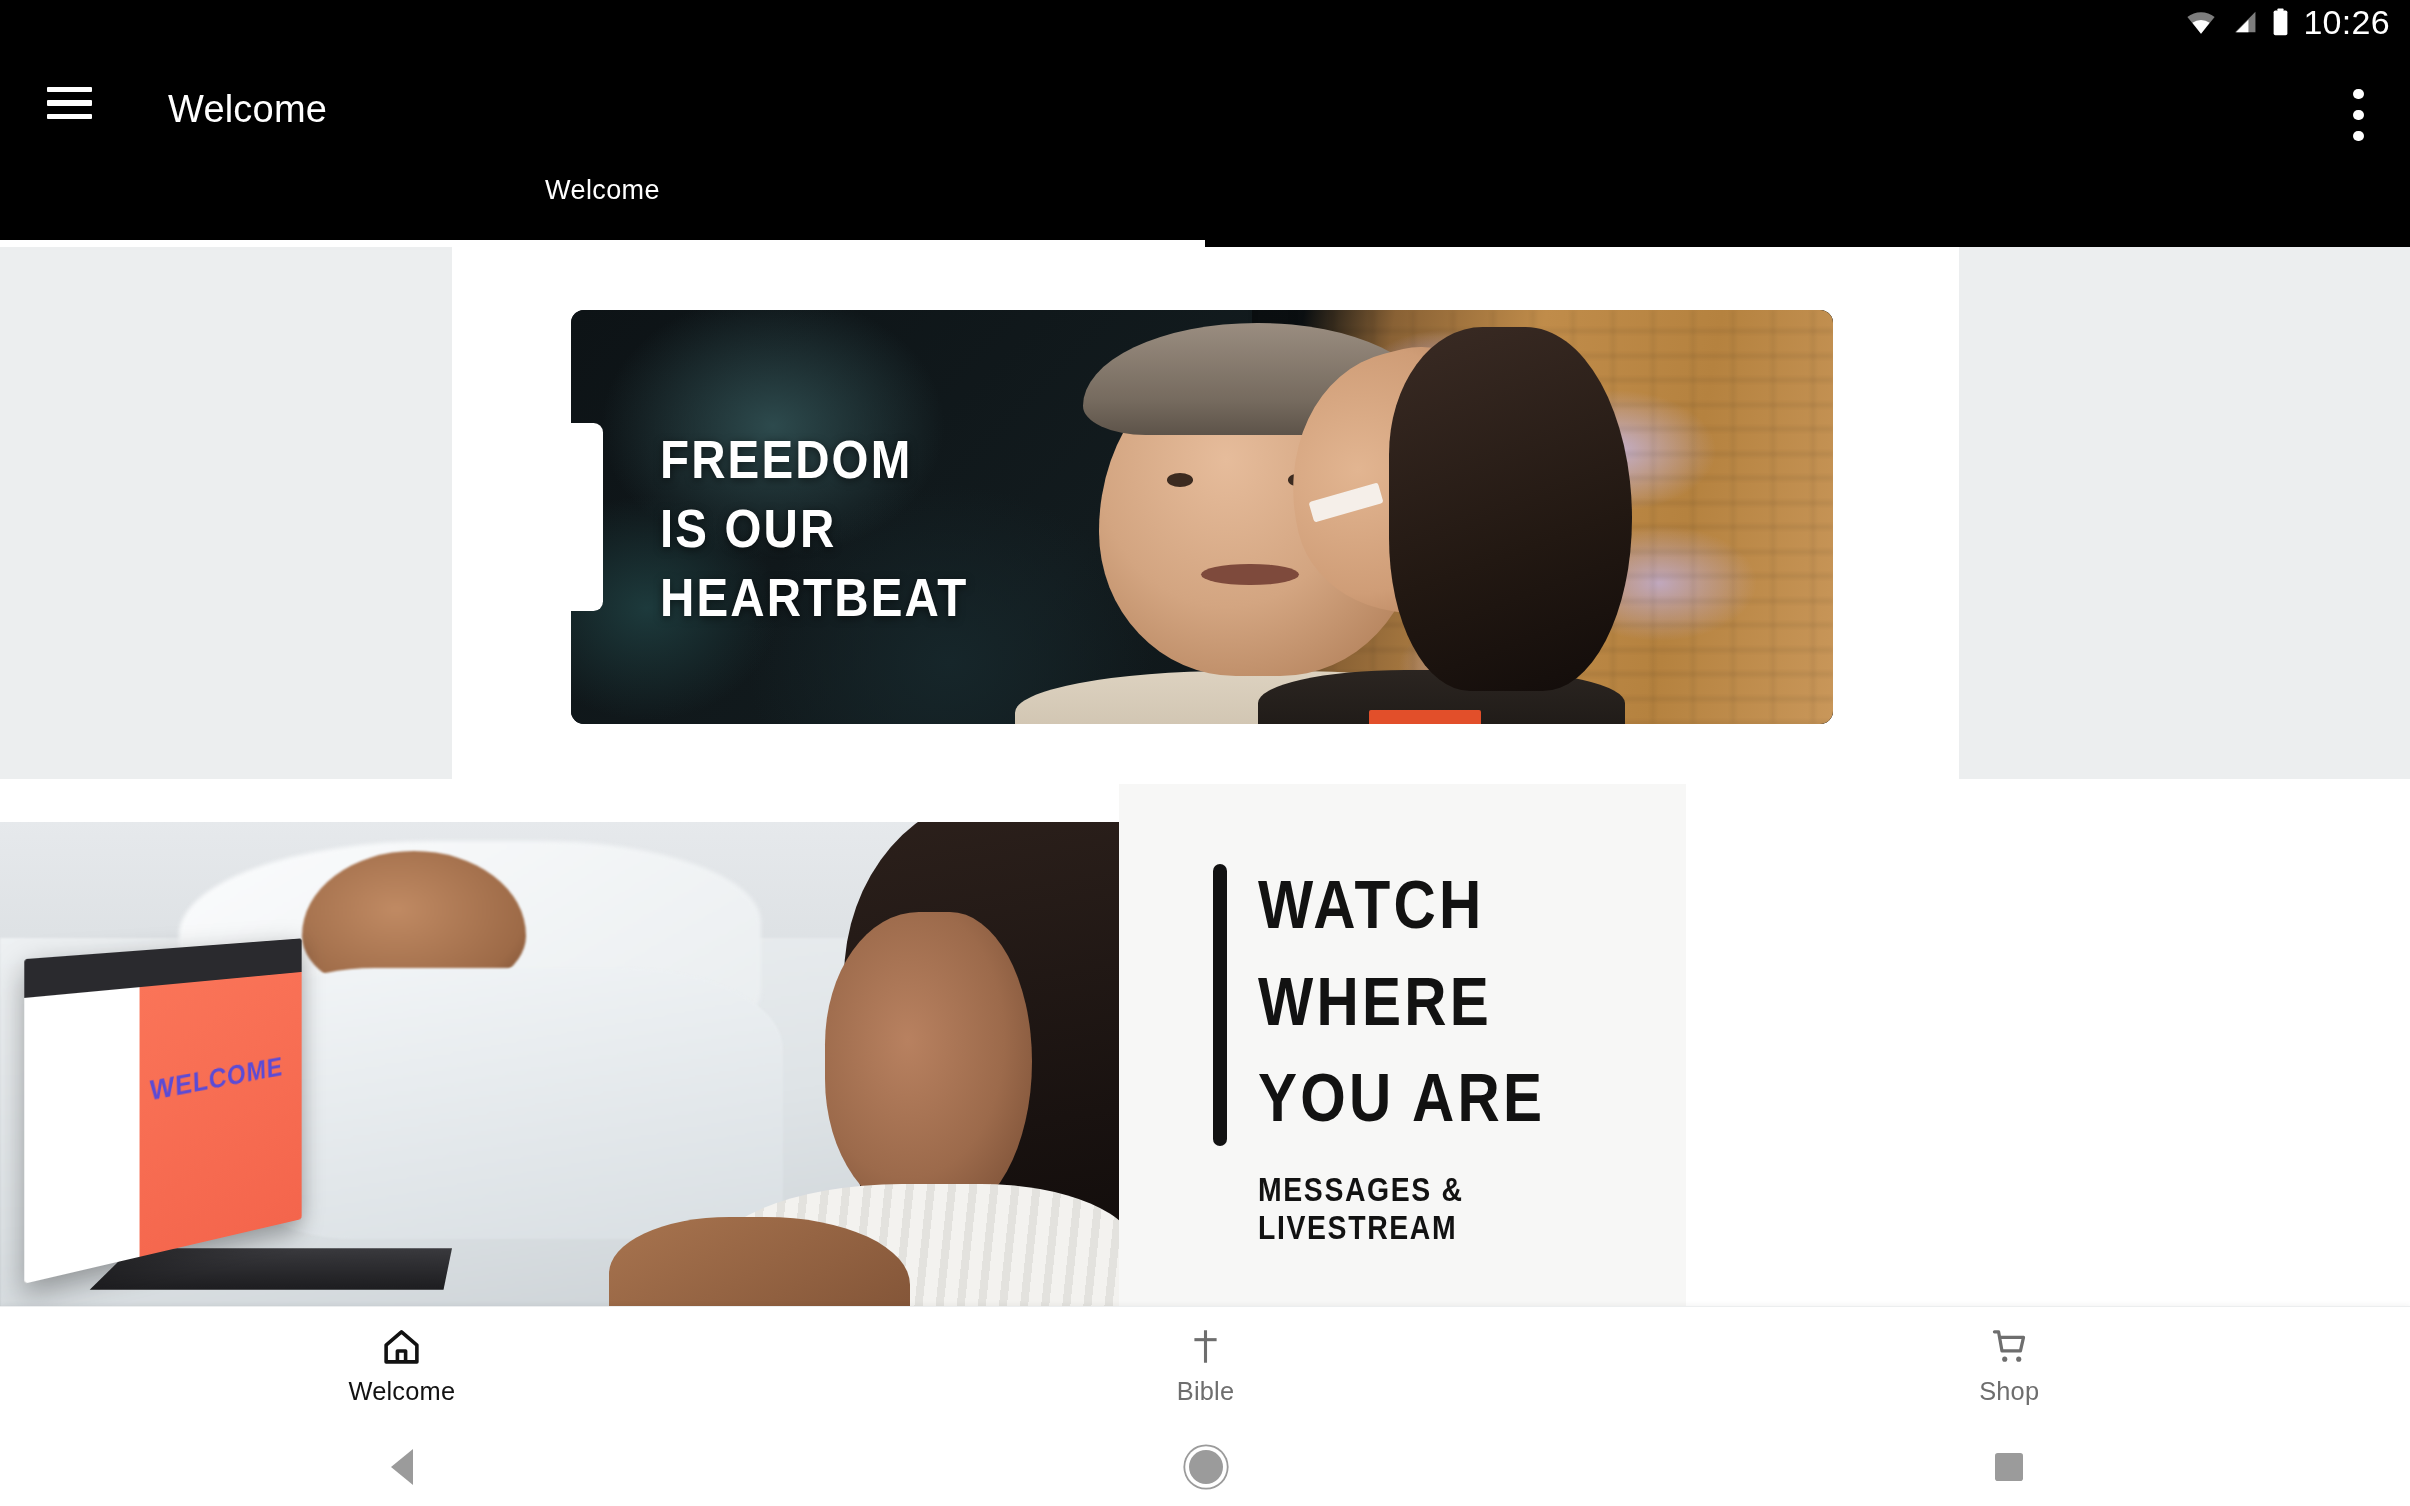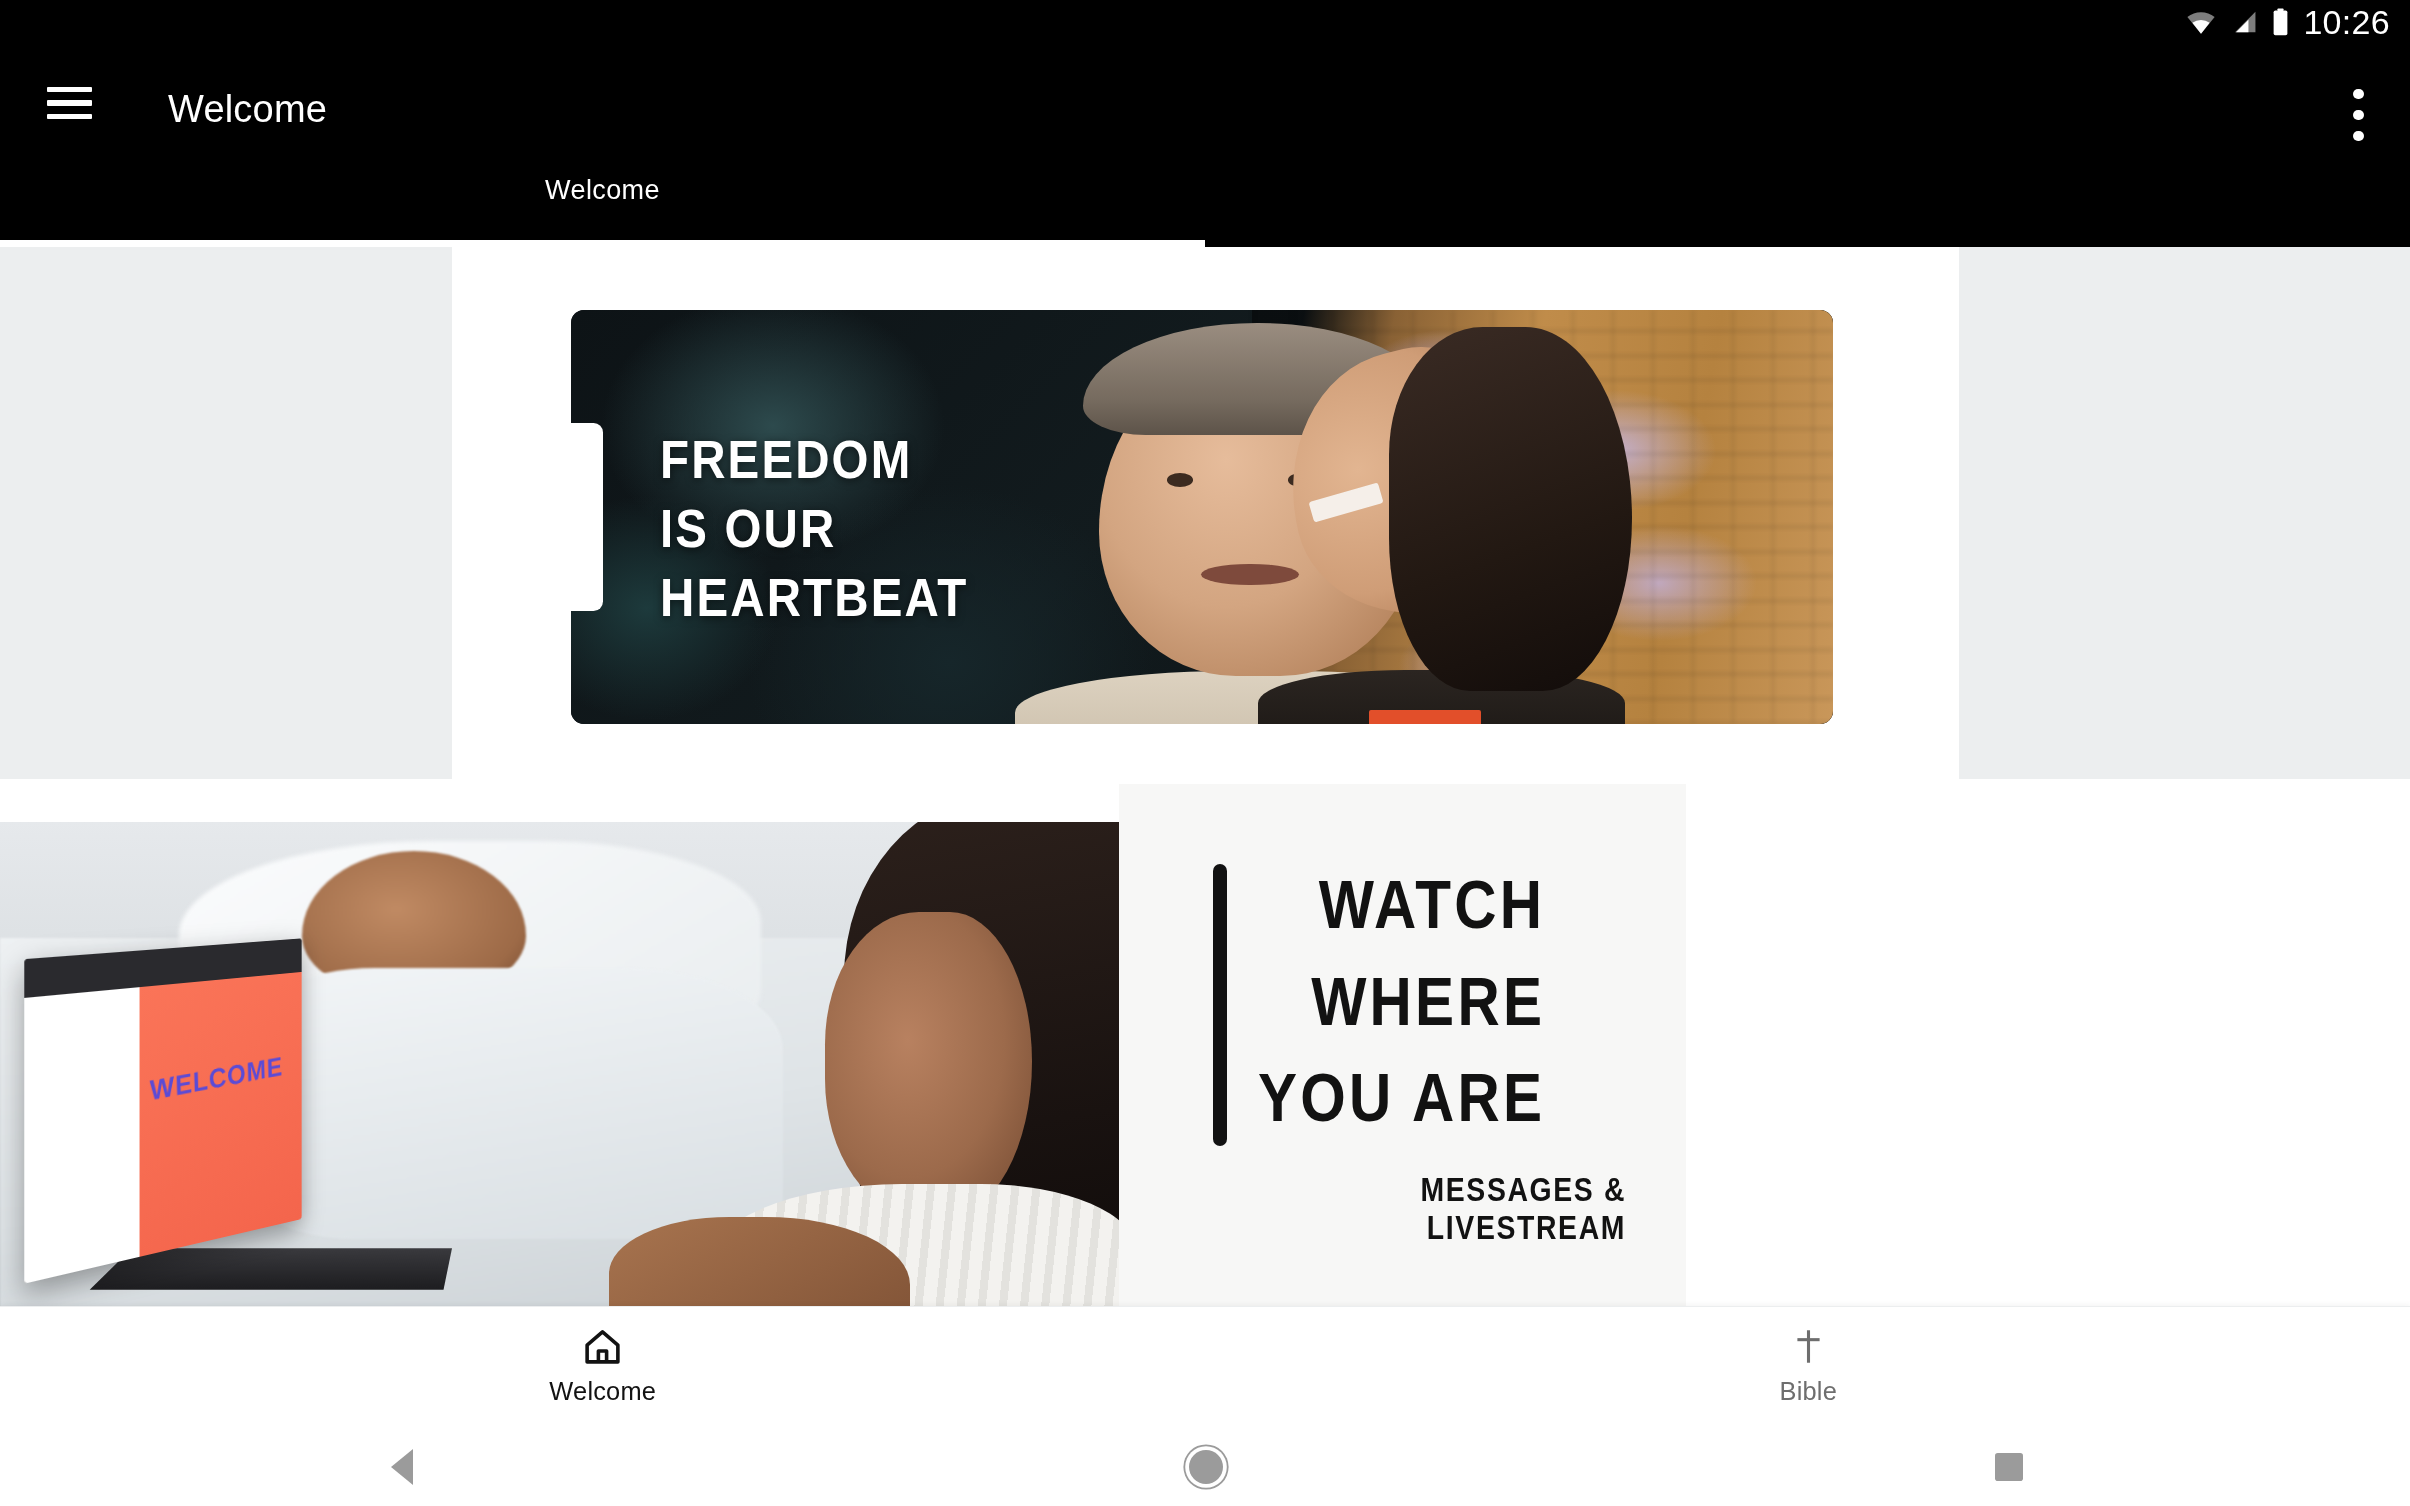--- a/index.html
+++ b/index.html
@@ -246,21 +246,21 @@
     background:repeating-linear-gradient(96deg,#f3f2ef 0 13px,#e3e2de 13px 21px);
   }
   .woman2 .arm{
     position:absolute; left:-18%; bottom:-4%; width:64%; height:26%;
     border-radius:40% 48% 20% 26%;
     background:linear-gradient(150deg,#a8744f 0%,#7d5034 100%);
   }
 
   .card-watch{
     position:absolute; left:1119px; top:0px; width:567px; height:523px;
-    background:#f7f7f6; overflow:hidden;text-align:right;
+    background:#f7f7f6; overflow:hidden;
   }
   .w-bar{
     position:absolute; left:94px; top:80px; width:14px; height:282px;
     background:#121212; border-radius:7.5px;
   }
   .w-lines{
     position:absolute; left:139px; top:72px; color:#121212;
     font-family:"Liberation Sans Narrow","Liberation Sans",sans-serif;
     font-weight:700; font-size:68px; line-height:1.42; letter-spacing:3.8px;
     transform:scaleX(.86); transform-origin:left top;
@@ -434,20 +434,30 @@
   <div class="nav-item idle">
     <div class="nav-ico">
       <svg width="41" height="41" viewBox="0 0 24 24">
         <rect x="11.1" y="2.5" width="1.8" height="19" fill="#6e6e6e"></rect>
         <rect x="5.5" y="7.1" width="13" height="1.8" fill="#6e6e6e"></rect>
       </svg>
     </div>
     <div class="nav-lbl">Bible</div>
   </div>
 
+  <div class="nav-item idle">
+    <div class="nav-ico">
+      <svg width="41" height="41" viewBox="0 0 24 24" fill="none" stroke="#6e6e6e" stroke-width="1.9" stroke-linecap="round" stroke-linejoin="round">
+        <path d="M3.2 3.4 H5.6 L7.6 14.6 H18.4 L20.2 6.6 H6.3"></path>
+        <circle cx="9.2" cy="19.4" r="1.5" fill="#6e6e6e" stroke="none"></circle>
+        <circle cx="17.4" cy="19.4" r="1.5" fill="#6e6e6e" stroke="none"></circle>
+      </svg>
+    </div>
+    <div class="nav-lbl">Shop</div>
+  </div>
 
 
 
 </div>
 
 <div class="sysnav">
   <div class="sys-btn">
     <div class="sys-back"></div>
   </div>
   <div class="sys-btn">

